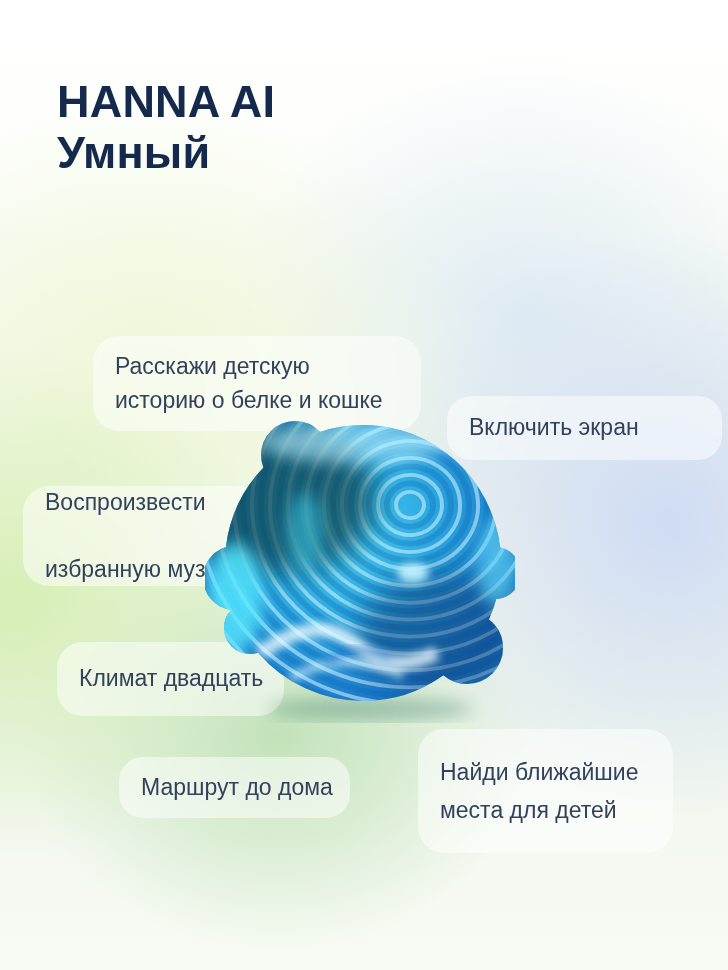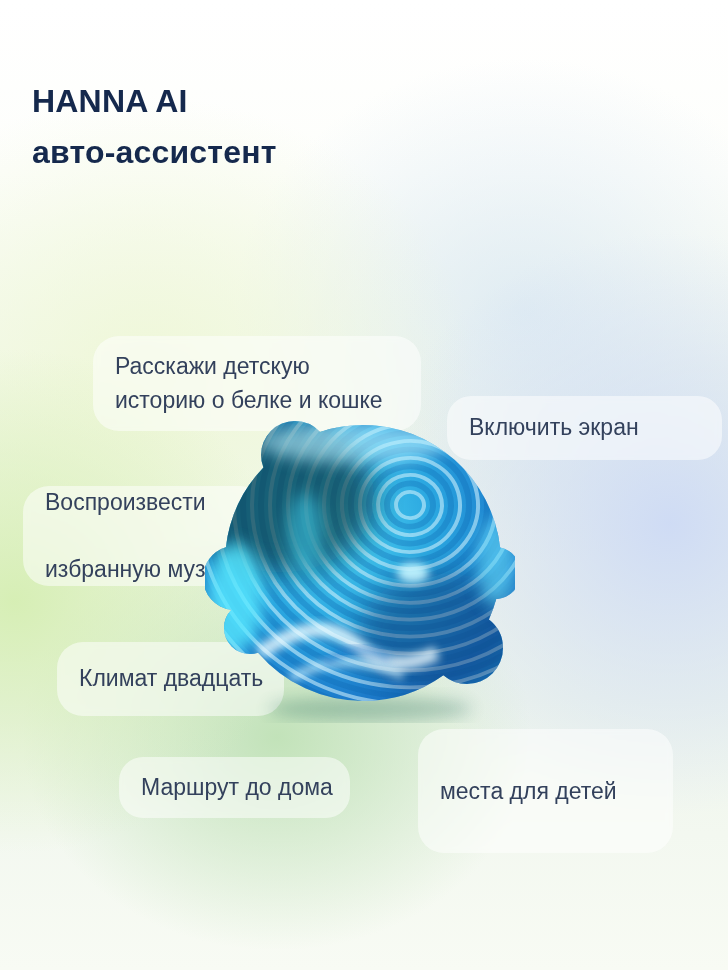--- a/index.html
+++ b/index.html
@@ -15,24 +15,24 @@
       radial-gradient(42% 30% at 92% 54%, rgba(205,218,245,0.95) 0%, rgba(205,218,245,0) 100%),
       radial-gradient(38% 26% at 2% 62%, rgba(213,238,178,0.95) 0%, rgba(213,238,178,0) 100%),
       radial-gradient(35% 22% at 38% 76%, rgba(186,223,176,0.85) 0%, rgba(186,223,176,0) 100%),
       radial-gradient(45% 28% at 20% 38%, rgba(238,247,214,0.9) 0%, rgba(238,247,214,0) 100%),
       radial-gradient(40% 26% at 72% 32%, rgba(216,231,243,0.75) 0%, rgba(216,231,243,0) 100%),
       linear-gradient(180deg, #ffffff 0%, #fdfefb 18%, #f2f8ea 45%, #eef5ec 72%, #f8fbf4 100%);
   }
 
   .title-block {
     position: absolute;
-    left: 32px; top: 76px;
+    left: 57px; top: 76px;
     color: #15294d;
     font-weight: 700;
-    font-size: 32px;
+    font-size: 45px;
     line-height: 51px;
     letter-spacing: 0.2px;
   }
   .title-block span { display: block; }
 
   .bubble {
     position: absolute;
     background: rgba(255,255,255,0.52);
     border-radius: 26px;
     color: #33415c;
@@ -66,21 +66,21 @@
     pointer-events: none;
   }
 </style>
 </head>
 <body>
 
 <div class="poster">
 
   <div class="title-block">
     <span>HANNA AI</span>
-    <span>авто-ассистент</span>
+    <span>Умный</span>
   </div>
 
   <div class="bubble bubble-tell-story">
     <span>Расскажи детскую</span>
     <span>историю о белке и кошке</span>
   </div>
 
   <div class="bubble bubble-screen-on">
     <span>Включить экран</span>
   </div>
@@ -93,20 +93,21 @@
 
   <div class="bubble bubble-climate">
     <span>Климат двадцать</span>
   </div>
 
   <div class="bubble bubble-route-home">
     <span>Маршрут до дома</span>
   </div>
 
   <div class="bubble bubble-find-places lines-3">
+    <span>Найди ближайшие</span>
     <span>места для детей</span>
   </div>
 
   <div class="orb-wrap">
     <svg viewBox="0 0 310 310" width="310" height="310">
       <defs>
         <radialGradient id="orbBase" cx="42%" cy="36%" r="78%">
           <stop offset="0%" stop-color="#4fd4f2"></stop>
           <stop offset="42%" stop-color="#2aa6e0"></stop>
           <stop offset="78%" stop-color="#1a74c8"></stop>

